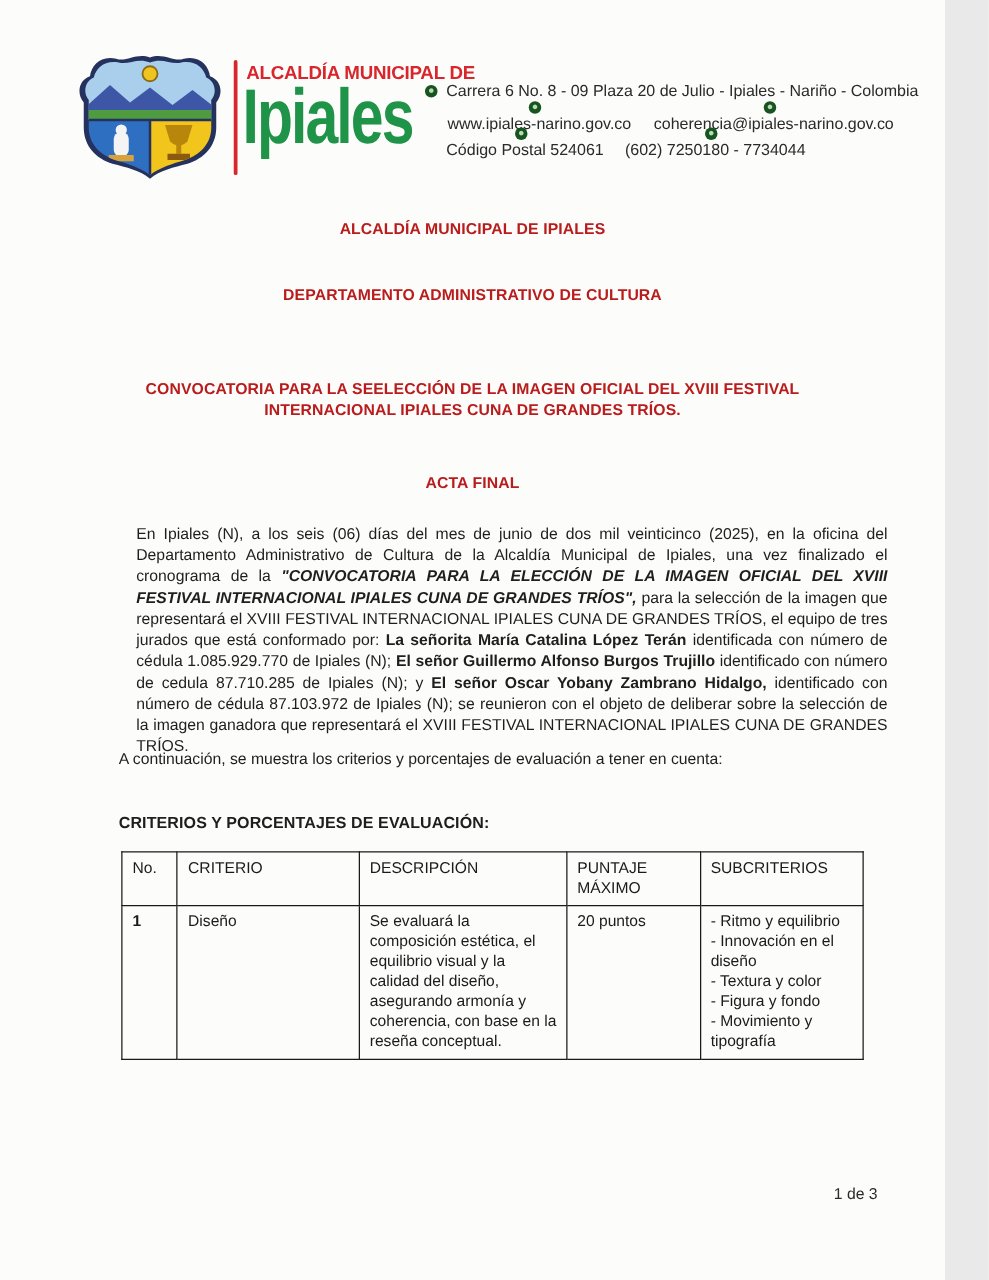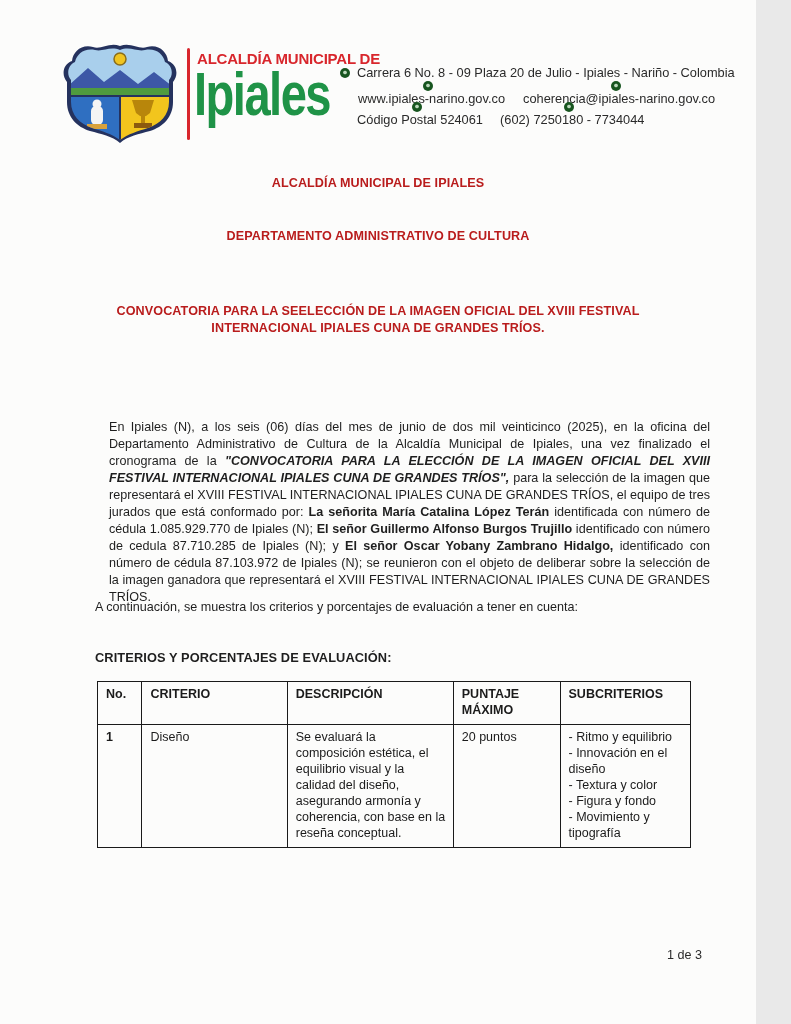--- a/index.html
+++ b/index.html
@@ -76,21 +76,21 @@
   .criteria-table {
     position:absolute; left:97px; top:681px; width:594px;
     border-collapse:collapse; table-layout:fixed;
     font-size:12.5px; line-height:16px; color:#1b1b1b;
   }
   .criteria-table th, .criteria-table td {
     border:1.6px solid #1a1a1a;
     padding:4px 7px 6px 8px;
     text-align:left; vertical-align:top;
   }
-  .criteria-table th { font-weight:bold; }
+  .criteria-table th { font-weight:normal; }
   td.pre { white-space:pre-line; }
 
   
   .page-number {
     position:absolute; left:655px; top:948px;
     font-size:12.6px; color:#2a2a2a;margin-left:12px;
   }
 </style>
 </head>
 <body>
@@ -159,20 +159,21 @@
       <span class="c-item">
         <span class="dot"></span>
         <span>(602) 7250180 - 7734044</span>
       </span>
     </div>
   </div>
 
   <div class="ctitle t-entity">ALCALDÍA MUNICIPAL DE IPIALES</div>
   <div class="ctitle t-dept">DEPARTAMENTO ADMINISTRATIVO DE CULTURA</div>
   <div class="ctitle t-convoc">CONVOCATORIA PARA LA SEELECCIÓN DE LA IMAGEN OFICIAL DEL XVIII FESTIVAL INTERNACIONAL IPIALES CUNA DE GRANDES TRÍOS.</div>
+  <div class="ctitle t-acta">ACTA FINAL</div>
 
   <p class="body-par"><span>En Ipiales (N), a los seis (06) días del mes de junio de dos mil veinticinco (2025), en la oficina del Departamento Administrativo de Cultura de la Alcaldía Municipal de Ipiales, una vez finalizado el cronograma de la </span><span class="seg-bi">"CONVOCATORIA PARA LA ELECCIÓN DE LA IMAGEN OFICIAL DEL XVIII FESTIVAL INTERNACIONAL IPIALES CUNA DE GRANDES TRÍOS", </span><span>para la selección de la imagen que representará el XVIII FESTIVAL INTERNACIONAL IPIALES CUNA DE GRANDES TRÍOS, el equipo de tres jurados que está conformado por: </span><span class="seg-b">La señorita María Catalina López Terán </span><span>identificada con número de cédula 1.085.929.770 de Ipiales (N); </span><span class="seg-b">El señor Guillermo Alfonso Burgos Trujillo </span><span> identificado con número de cedula 87.710.285 de Ipiales (N); y </span><span class="seg-b">El señor Oscar Yobany Zambrano Hidalgo, </span><span>identificado con número de cédula 87.103.972 de Ipiales (N); se reunieron con el objeto de deliberar sobre la selección de la imagen ganadora que representará el XVIII FESTIVAL INTERNACIONAL IPIALES CUNA DE GRANDES TRÍOS.</span></p>
 
   <div class="intro-line">A continuación, se muestra los criterios y porcentajes de evaluación a tener en cuenta:</div>
   <div class="criterios-heading">CRITERIOS Y PORCENTAJES DE EVALUACIÓN:</div>
 
   <table class="criteria-table">
     <colgroup>
       <col style="width:7.5%">
       <col style="width:24.5%">

